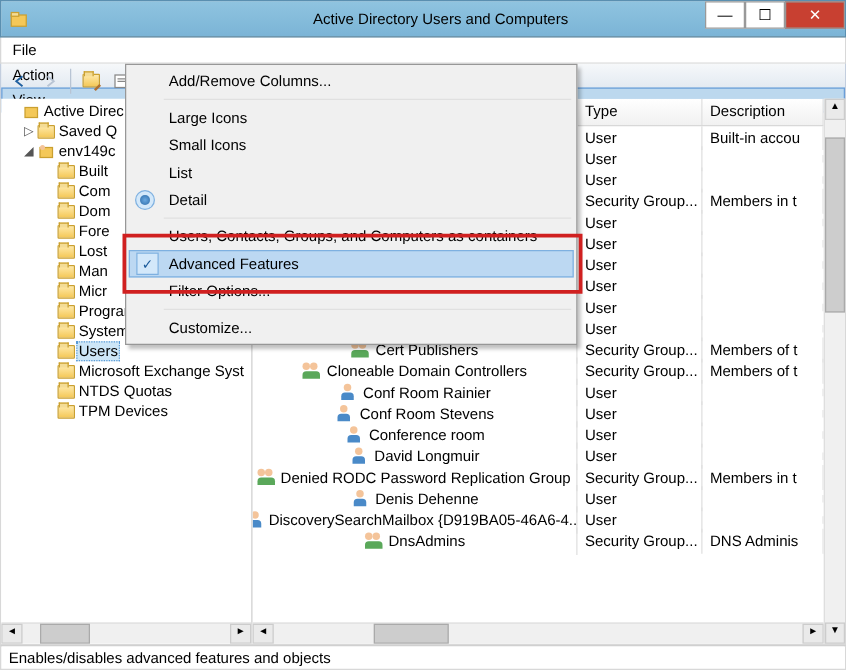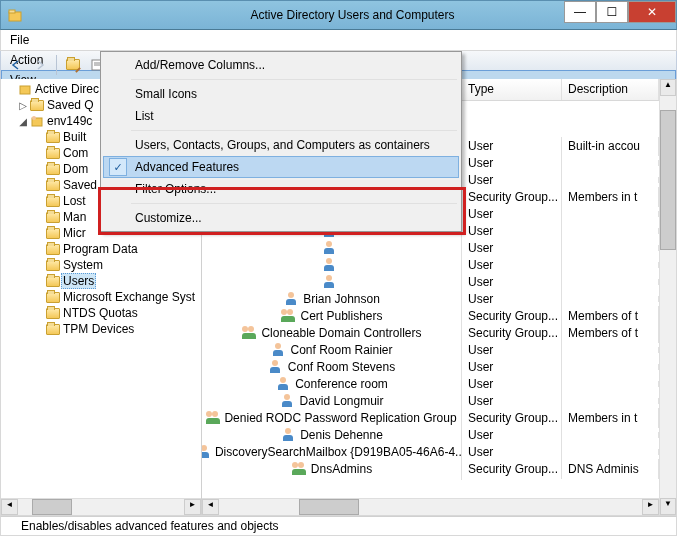--- a/index.html
+++ b/index.html
@@ -26,33 +26,33 @@
   .tree-row { display: flex; align-items: center; height: 16px; padding-left: 0; }
   .tree-row .tw { width: 12px; display: inline-block; text-align: center; font-size: 10px; color: #555; }
   .tree-row .ic { width: 16px; height: 16px; display: inline-flex; align-items: center; justify-content: center; }
   .tree-row .lbl { padding: 0 2px; }
   .tree-row.sel .lbl { background: #cde6f7; border: 1px dotted #5a9bd6; padding: 0 1px; text-align: center; }
   .l0 { padding-left: 2px; } .l1 { padding-left: 14px; } .l2 { padding-left: 30px; }
   .list { flex: 1; display: flex; flex-direction: column; overflow: hidden; position: relative; }
   .list-head { height: 22px; background: linear-gradient(#fff,#f1f1f1); border-bottom: 1px solid #d8d8d8; display: flex; }
   .col { padding: 3px 6px; border-right: 1px solid #e0e0e0; overflow: hidden; white-space: nowrap; }
   .c-name { width: 260px; justify-content: center; } .c-type { width: 100px; } .c-desc { flex: 1; }
-  .list-body { flex: 1; overflow: hidden; position: relative; margin-top: 36px; }
+  .list-body { flex: 1; overflow: hidden; position: relative; }
   .row { display: flex; height: 17px; align-items: center; }
   .row .c-name { display: flex; align-items: center; gap: 4px; }
   .row .ic { width: 16px; height: 16px; display: inline-flex; align-items: center; justify-content: center; }
   .vscroll { width: 17px; background: #f0f0f0; border-left: 1px solid #dedede; display: flex; flex-direction: column; }
   .vscroll .arrow { height: 17px; text-align: center; font-size: 8px; background: #eaeaea; border: 1px solid #ccc; }
   .vscroll .thumb { margin: 0; background: #cdcdcd; border: 1px solid #aaa; }
   .hscroll { height: 17px; background: #f0f0f0; border-top: 1px solid #dedede; display: flex; }
   .hscroll .arrow { width: 17px; text-align: center; font-size: 8px; background: #eaeaea; border: 1px solid #ccc; }
   .hscroll .track { flex: 1; position: relative; }
   .hscroll .thumb { position: absolute; height: 100%; background: #cdcdcd; border: 1px solid #aaa; }
   
-  .status { height: 20px; border: 1px solid #d8d8d8; border-top: 1px solid #d0d0d0; padding: 2px 20px; background: #fff; }
+  .status { height: 20px; border: 1px solid #d8d8d8; border-top: 1px solid #d0d0d0; padding: 2px 6px; background: #fff; }
   
   .menu-panel { position: absolute; top: 51px; left: 100px; width: 362px; background: #f0f0f0; border: 1px solid #979797; box-shadow: 3px 3px 3px rgba(0,0,0,.25); z-index: 10; padding: 2px; }
   .mi { display: flex; align-items: center; height: 22px; position: relative; padding-left: 32px; }
   .mi.div { height: 1px; background: #e0e0e0; margin: 3px 2px 3px 28px; padding: 0; }
   .mi.hover { background: #bcd8f2; border: 1px solid #7eb0e0; height: 22px; padding-left: 31px; }
   .mi .check { position: absolute; left: 5px; width: 18px; height: 18px; border: 1px solid #7eb0e0; background: #d3e8fa; display: flex; align-items: center; justify-content: center; font-size: 11px; color: #1a5a9a; }
   .mi .dot { position: absolute; left: 9px; width: 8px; height: 8px; border-radius: 50%; background: radial-gradient(#6aa8e0,#2a6aa8); box-shadow: 0 0 0 3px #d3e8fa, 0 0 0 4px #7eb0e0; }
   
   .redbox { position: absolute; border: 3px solid #d02020; pointer-events: none; z-index: 20; }
   
@@ -164,21 +164,21 @@
           <span class="ic">
             <span class="folder-ic"></span>
           </span>
           <span class="lbl">Dom</span>
         </div>
         <div class="tree-row l2">
           <span class="tw"></span>
           <span class="ic">
             <span class="folder-ic"></span>
           </span>
-          <span class="lbl">Saved</span>
+          <span class="lbl">Fore</span>
         </div>
         <div class="tree-row l2">
           <span class="tw"></span>
           <span class="ic">
             <span class="folder-ic"></span>
           </span>
           <span class="lbl">Lost</span>
         </div>
         <div class="tree-row l2">
           <span class="tw"></span>
@@ -469,22 +469,27 @@
     <div style="flex:1"></div>
     <div class="arrow">▼</div>
   </div>
 </div>
 
 <div class="status">Enables/disables advanced features and objects</div>
 
 <div class="menu-panel">
   <div class="mi">Add/Remove Columns...</div>
   <div class="mi div"></div>
+  <div class="mi">Large Icons</div>
   <div class="mi">Small Icons</div>
   <div class="mi">List</div>
+  <div class="mi">
+      <span class="dot"></span>
+      <span>Detail</span>
+    </div>
   <div class="mi div"></div>
   <div class="mi">Users, Contacts, Groups, and Computers as containers</div>
   <div class="mi hover">
       <span class="check">✓</span>
       <span>Advanced Features</span>
     </div>
   <div class="mi">Filter Options...</div>
   <div class="mi div"></div>
   <div class="mi">Customize...</div>
 </div>

